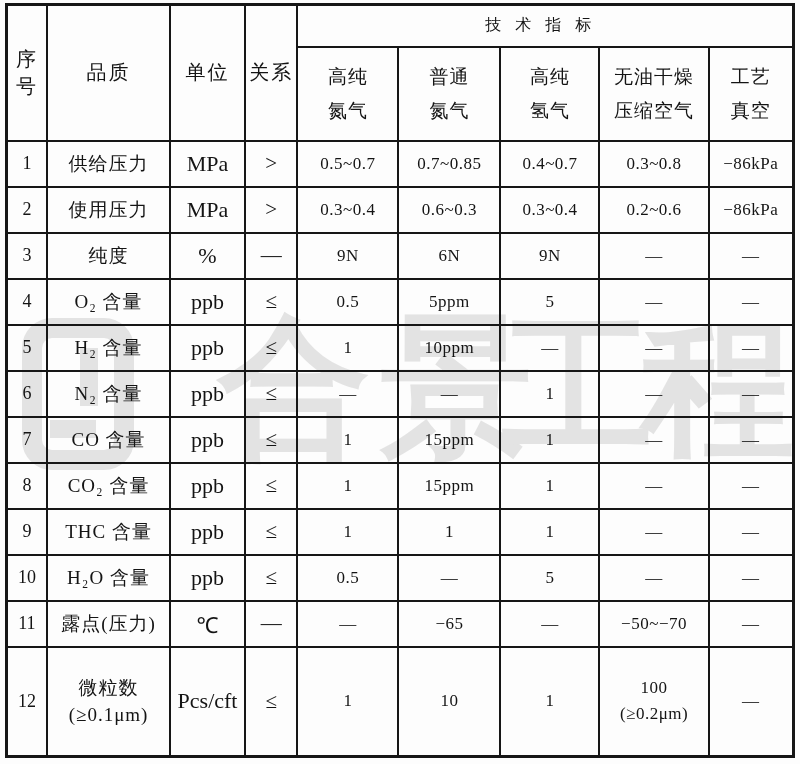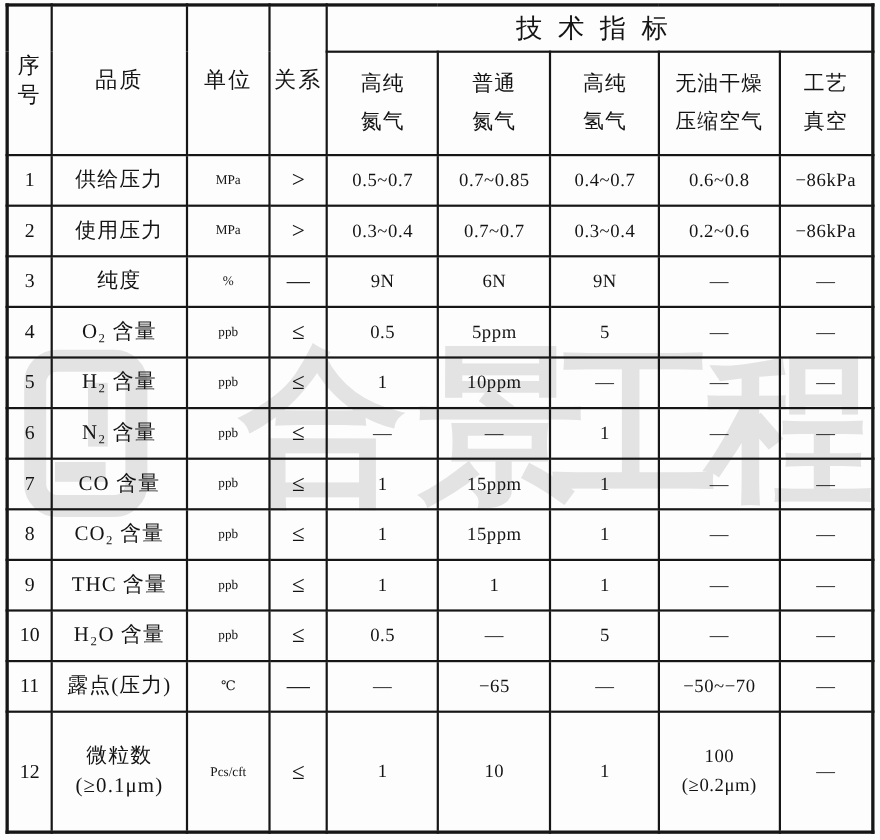--- a/index.html
+++ b/index.html
@@ -43,25 +43,25 @@
   col.c-v0 { width:100px; }
   col.c-v1 { width:101px; }
   col.c-v2 { width:98px; }
   col.c-v3 { width:108px; }
   col.c-v4 { width:84px; }
   tr.r-group { height:42px; }
   tr.r-sub { height:94px; }
   .spec tbody tr { height:46px; }
   .spec tbody tr:last-child { height:110px; }
   .hd { font-size:20px; font-weight:700; letter-spacing:2px; }
-  .group-hd { font-size:24px; font-weight:700; letter-spacing:14px; padding-left:14px;border-radius:16px; }
+  .group-hd { font-size:16px; font-weight:700; letter-spacing:14px; padding-left:14px;border-radius:16px; }
   .sub-hd { font-size:19px; font-weight:700; line-height:34px; letter-spacing:1px;font-family:Liberation Serif, serif; }
   .cell-no { font-size:18px; }
   .cell-q { font-size:19px; font-weight:700; letter-spacing:1px; line-height:27px;font-family:Liberation Serif, serif; }
-  .cell-u { font-size:12px; }
+  .cell-u { font-size:22px;font-family:Liberation Serif, serif; }
   .cell-r { font-size:21px; }
   .cell-v { font-size:17px; letter-spacing:0.5px; line-height:26px; }
 </style>
 </head>
 <body>
 
 <div class="watermark">
   <div class="wm-logo">
     <div class="bar-v"></div>
     <div class="bar-h"></div>
@@ -107,31 +107,31 @@
   </thead>
   <tbody id="spec-body">
   <tr>
     <td class="cell-no">1</td>
     <td class="cell-q">供给压力</td>
     <td class="cell-u">MPa</td>
     <td class="cell-r">&gt;</td>
     <td class="cell-v">0.5~0.7</td>
     <td class="cell-v">0.7~0.85</td>
     <td class="cell-v">0.4~0.7</td>
-    <td class="cell-v">0.6~0.8</td>
+    <td class="cell-v">0.3~0.8</td>
     <td class="cell-v">−86kPa</td>
   </tr>
 
   <tr>
     <td class="cell-no">2</td>
     <td class="cell-q">使用压力</td>
     <td class="cell-u">MPa</td>
     <td class="cell-r">&gt;</td>
     <td class="cell-v">0.3~0.4</td>
-    <td class="cell-v">0.7~0.7</td>
+    <td class="cell-v">0.6~0.3</td>
     <td class="cell-v">0.3~0.4</td>
     <td class="cell-v">0.2~0.6</td>
     <td class="cell-v">−86kPa</td>
   </tr>
 
   <tr>
     <td class="cell-no">3</td>
     <td class="cell-q">纯度</td>
     <td class="cell-u">%</td>
     <td class="cell-r">—</td>

